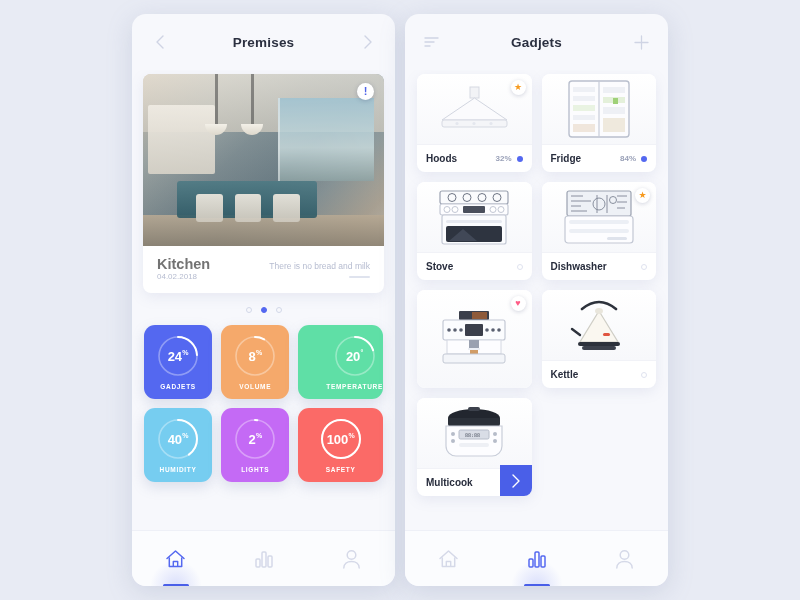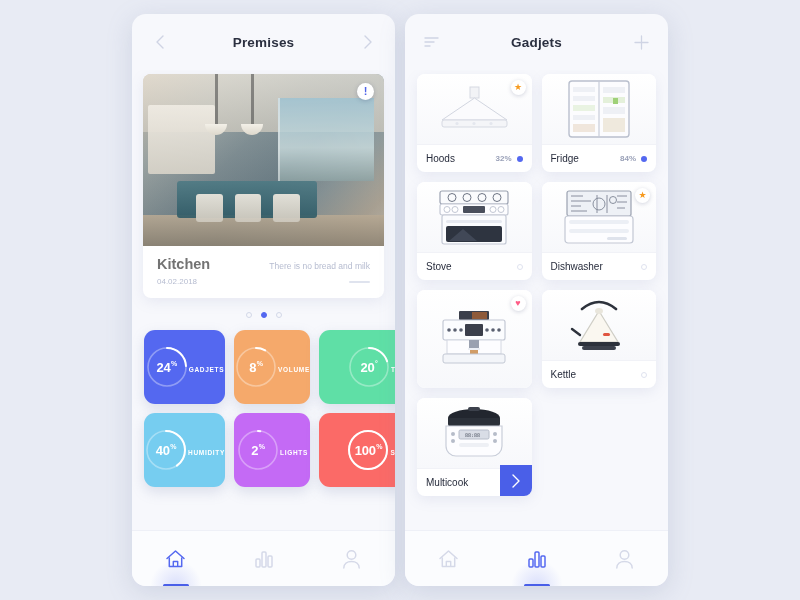--- a/index.html
+++ b/index.html
@@ -134,42 +134,42 @@
     display: flex; align-items: center; justify-content: center;
     font-size: 11px; font-weight: bold;
     color: #4f63e8;
     line-height: 1;
   }
 
   .hero-body { padding: 10px 14px 12px 14px; position: relative; }
   .hero-row { display: flex; align-items: baseline; justify-content: space-between; }
   .hero-name { font-size: 14.5px; font-weight: bold; color: #737373; }
   .hero-note { font-size: 8.5px; color: #b6bcd0; }
-  .hero-date { font-size: 8px; color: #b6bcd0; margin-top: 5px; }
+  .hero-date { font-size: 8px; color: #b6bcd0; }
   .hero-dash {
     position:absolute; right:14px; bottom:15px;
     width: 21px; height: 2px; background:#dfe3ee; border-radius:2px;
   }
 
   
   .dots { display:flex; justify-content:center; gap:9px; margin: 14px 0 12px; }
   .dot { width:6px; height:6px; border-radius:50%; border:1px solid #d3d8e8; background:transparent; }
   .dot.active { background:#5468f0; border-color:#5468f0; box-shadow:0 0 0 0 #5468f0; }
 
   
   .tiles {
     display:grid;
     grid-template-columns: repeat(3, 1fr);
     gap: 9px;
     padding: 0 12px;
   }
   .tile {
     height: 74px;
     border-radius: 11px;
-    display:flex; flex-direction:row;
+    display:flex; flex-direction:column;
     align-items:center; justify-content:center;
     color:#fff;
     position:relative;
     box-shadow: 0 5px 13px rgba(120,130,175,.22);
   }
   .gauge { position: relative; width: 44px; height: 44px; }
   .gauge svg { display:block; transform: rotate(-90deg); }
   .gauge .gval {
     position:absolute; inset:0;
     display:flex; align-items:center; justify-content:center;
@@ -241,21 +241,21 @@
   }
   .gflag.star { color:#f79a1e; }
   .gflag.heart { color:#ff5c86; }
   .gfoot {
     flex:0 0 28px; height:28px;
     border-top:1px solid #f1f2f7;
     display:flex; align-items:center; justify-content:space-between;
     padding: 0 9px;
     position:relative;
   }
-  .gname { font-size:10px; font-weight:normal; color:#272c3c; }
+  .gname { font-size:10px; font-weight:bold; color:#272c3c; }
   .gmeta { display:flex; align-items:center; gap:5px; }
   .gpct { font-size:8px; color:#9aa1b8; font-weight:bold; }
   .gdot { width:6px; height:6px; border-radius:50%; background:#5468f0; }
   .gdot.empty { background:transparent; border:1px solid #dfe3ef; }
   .gnext {
     position:absolute; right:0; top:-4px;
     width:32px; height:32px;
     background:#4a5fe8;
     display:flex; align-items:center; justify-content:center;
     color:#fff;

